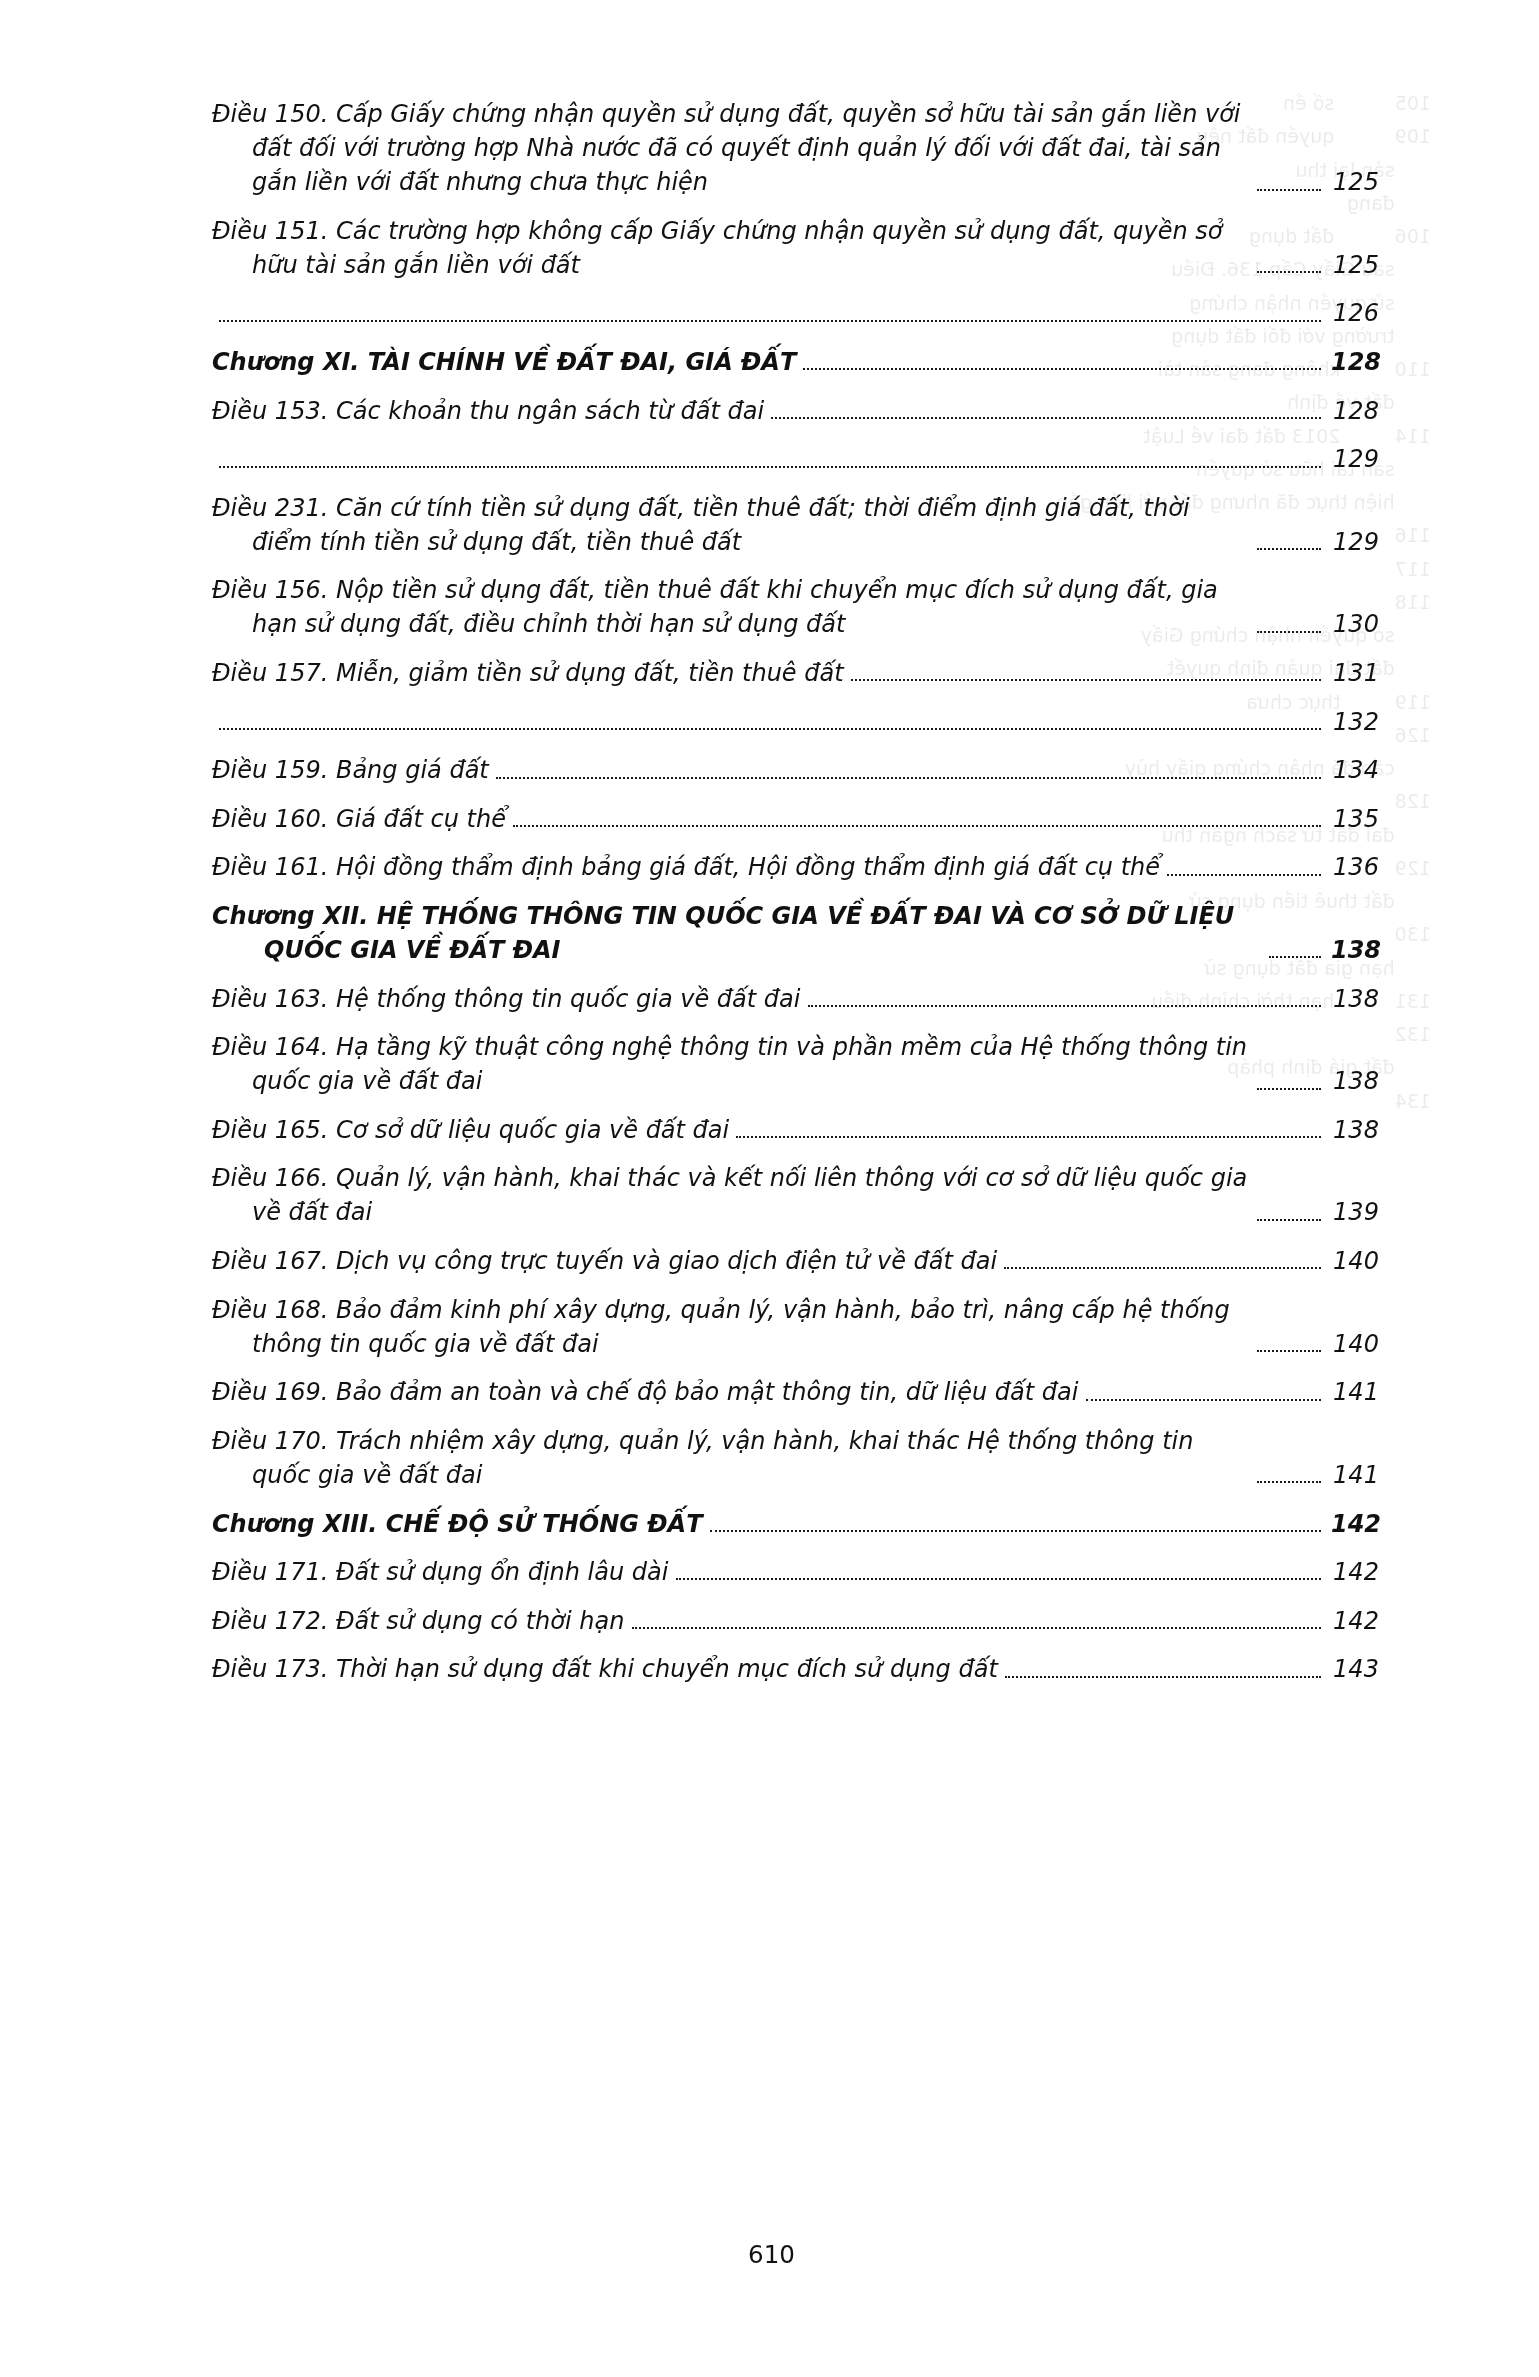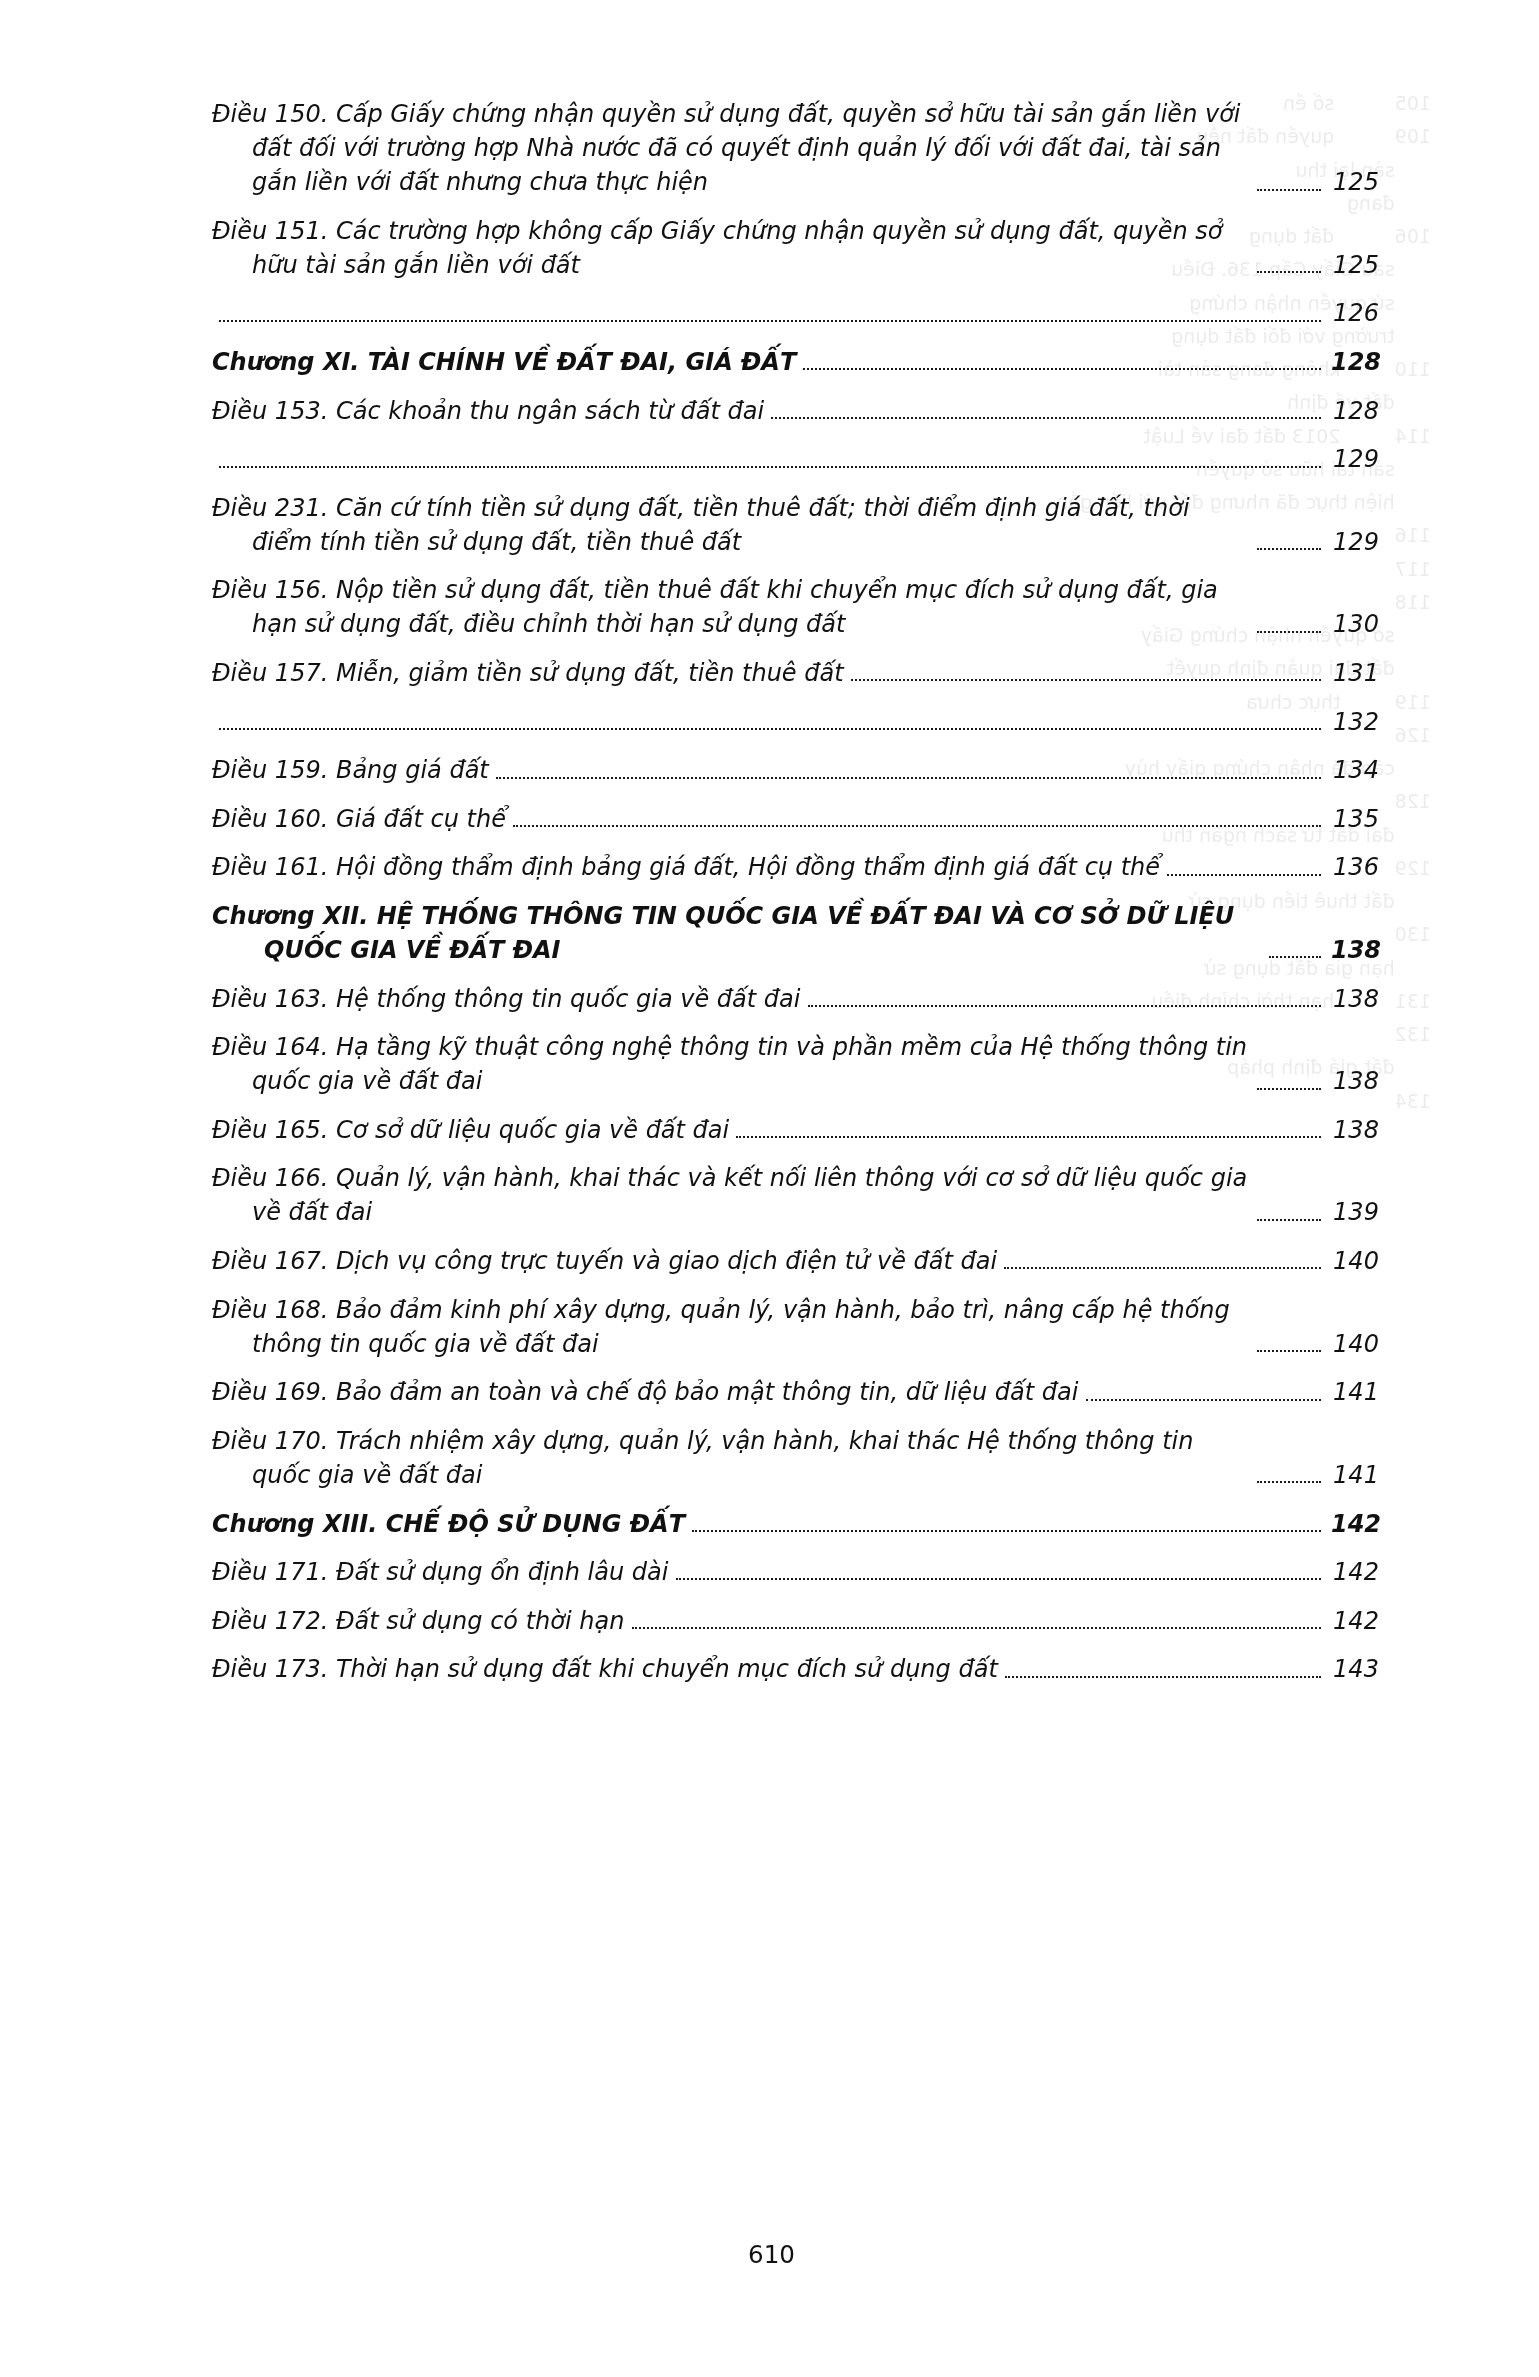--- a/index.html
+++ b/index.html
@@ -239,21 +239,21 @@
         <span class="entry-text">Điều 169. Bảo đảm an toàn và chế độ bảo mật thông tin, dữ liệu đất đai</span>
         <span class="leader"></span>
         <span class="page-num">141</span>
       </li>
       <li class="toc-entry">
         <span class="entry-text">Điều 170. Trách nhiệm xây dựng, quản lý, vận hành, khai thác Hệ thống thông tin quốc gia về đất đai</span>
         <span class="leader"></span>
         <span class="page-num">141</span>
       </li>
       <li class="toc-entry chapter">
-        <span class="entry-text">Chương XIII. CHẾ ĐỘ SỬ DỤNG ĐẤT</span>
+        <span class="entry-text">Chương XIII. CHẾ ĐỘ SỬ THỐNG ĐẤT</span>
         <span class="leader"></span>
         <span class="page-num">142</span>
       </li>
       <li class="toc-entry">
         <span class="entry-text">Điều 171. Đất sử dụng ổn định lâu dài</span>
         <span class="leader"></span>
         <span class="page-num">142</span>
       </li>
       <li class="toc-entry">
         <span class="entry-text">Điều 172. Đất sử dụng có thời hạn</span>

